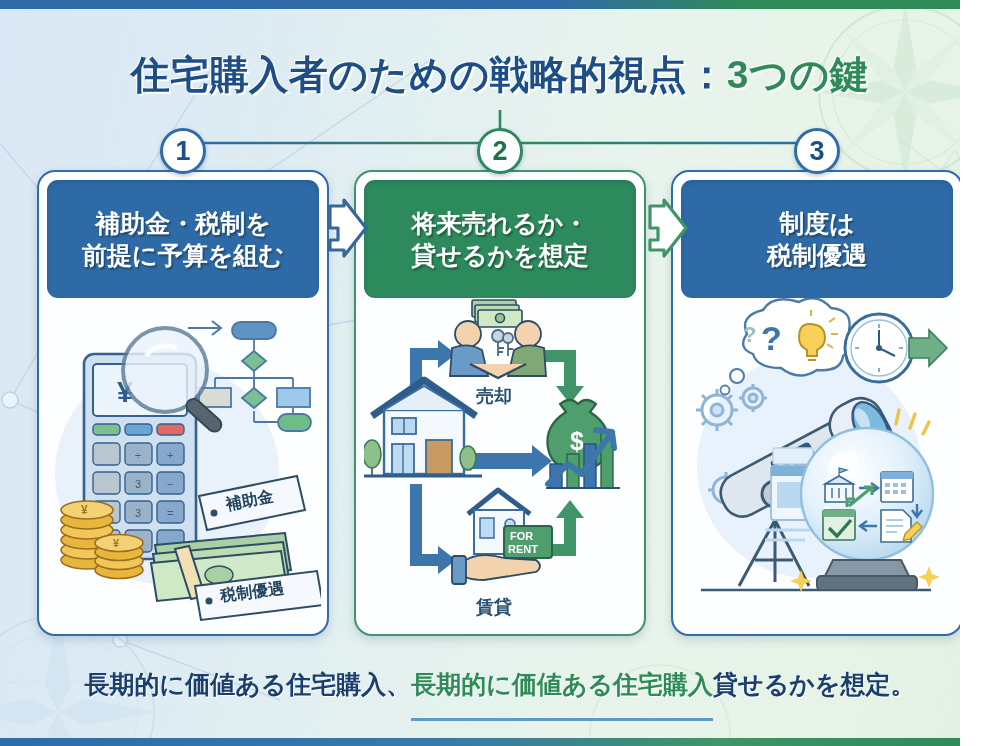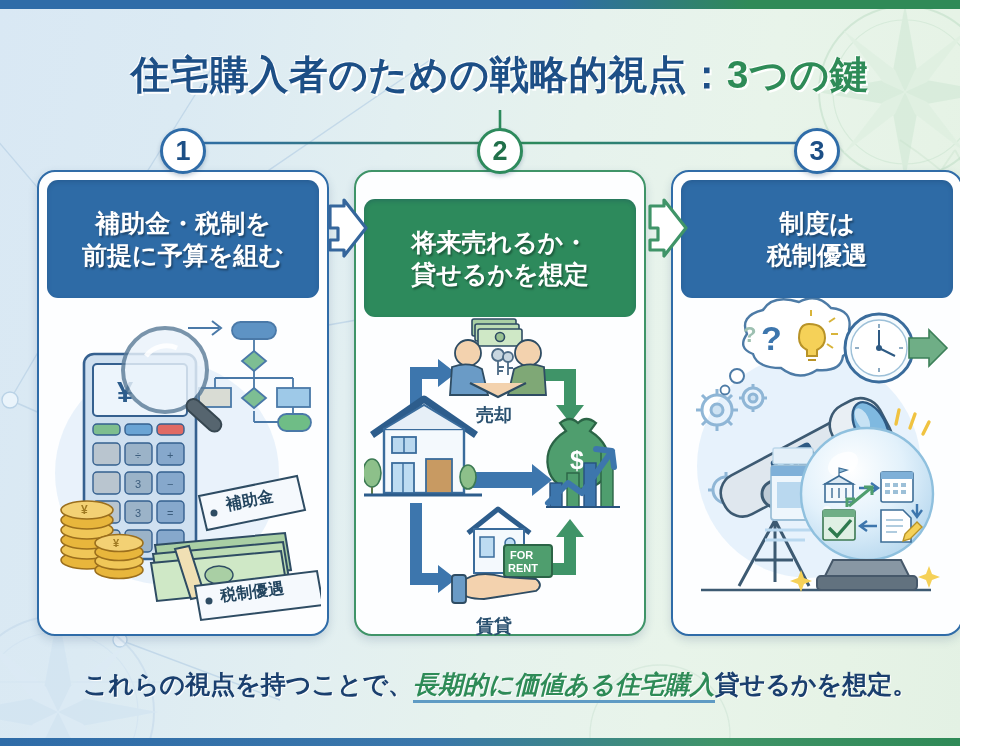--- a/index.html
+++ b/index.html
@@ -64,21 +64,21 @@
   .card.green { border-color: #3f9468; }
 
   .card-head {
     position: relative;
     height: 118px;
     border-radius: 11px;
     background: #2e6ba6;
     display: flex; align-items: center; justify-content: center;
     box-shadow: 0 2px 4px rgba(20,50,90,0.25) inset;
   }
-  .card.green .card-head { background: #2d8a5c; margin-top: 19px; }
+  .card.green .card-head { background: #2d8a5c; }
   .card-head-text {
     color: #ffffff;
     font-size: 25px; font-weight: bold; line-height: 1.3;
     text-align: center;
     text-shadow: 1.5px 1.5px 2px rgba(0,0,0,0.35);
     white-space: pre-line;
   }
 
   
   .badge {
@@ -107,22 +107,21 @@
   .footer {
     position: absolute; left: 0; top: 668px; width: 1000px;
     text-align: center; white-space: nowrap;
     font-size: 25px; font-weight: bold;
     color: #1a3f6e;
     text-shadow: 1px 1px 0 rgba(255,255,255,0.9);
   }
   .footer .ft-accent {
     color: #2e8b57;
     border-bottom: 3px solid #5f9bc4;
-    padding-bottom: 2px;
-    font-style: italic;
+    padding-bottom: 20px;
   }
 </style>
 </head>
 <body>
 
 <div id="stage">
 
   <svg class="bg-art" viewBox="0 0 1000 746">
     <defs>
       <linearGradient id="bracketGrad" x1="0" y1="0" x2="1" y2="0">
@@ -581,16 +580,16 @@
   </div>
 
   <svg class="gap-arrow a1" viewBox="0 0 44 60">
     <path d="M4 8 L18 8 L18 2 L40 30 L18 58 L18 52 L4 52 L4 42 L12 42 L12 30 L4 30 Z" fill="#ffffff" stroke="#35669c" stroke-width="3.2" stroke-linejoin="round"></path>
   </svg>
   <svg class="gap-arrow a2" viewBox="0 0 44 60">
     <path d="M4 8 L18 8 L18 2 L40 30 L18 58 L18 52 L4 52 L4 42 L12 42 L12 30 L4 30 Z" fill="#ffffff" stroke="#3f9468" stroke-width="3.2" stroke-linejoin="round"></path>
   </svg>
 
   <div class="footer">
-    <span>これらの視点を持つことで、</span><span class="ft-accent">長期的に価値ある住宅購入</span><span>貸せるかを想定。</span>
+    <span>長期的に価値ある住宅購入、</span><span class="ft-accent">長期的に価値ある住宅購入</span><span>貸せるかを想定。</span>
   </div>
 
 </div>
 
 </body></html>

